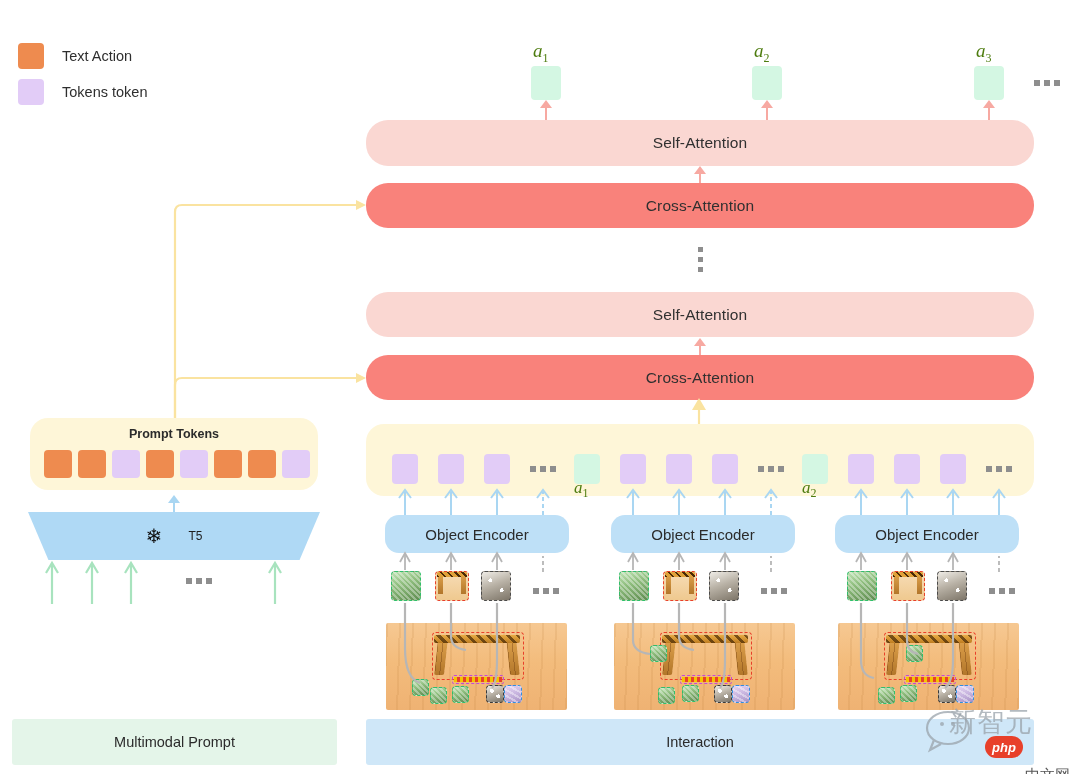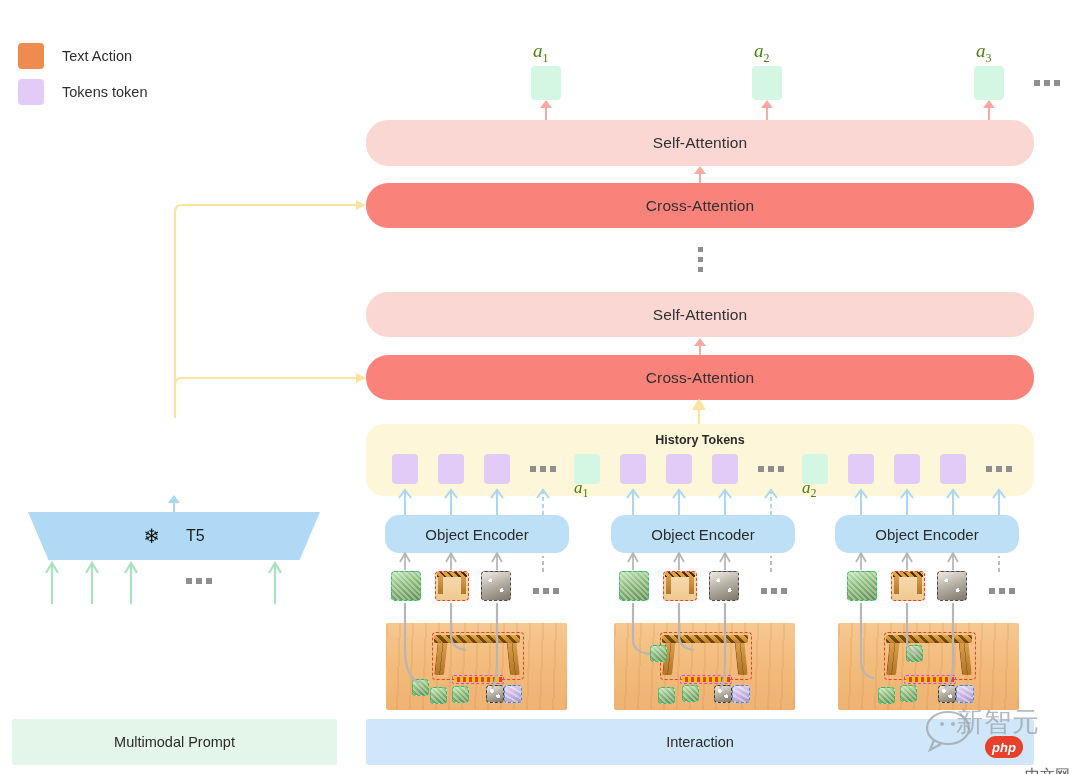--- a/index.html
+++ b/index.html
@@ -59,21 +59,21 @@
   
   #t5wrap { left:28px; top:512px; width:292px; height:48px; }
   #t5shape {
     position:absolute; inset:0;
     background:#AFD9F5;
     clip-path: polygon(0% 0%, 100% 0%, 93% 100%, 7% 100%);
     display:flex; align-items:center; justify-content:center;
   }
   #t5inner { display:flex; align-items:center; gap:26px; }
   .snow { font-size:20px; color:#111; line-height:1; }
-  #t5label { font-size:16px; color:#1d1d1d; }
+  #t5label { font-size:12px; color:#1d1d1d; }
 
   
   #promptcard {
     left:12px; top:604px; width:325px; height:92px;
     background:#ffffff;
     border:2px solid #A8E3BE;
     border-radius:16px;
   }
   .chip {
     position:absolute;
@@ -254,26 +254,36 @@
 
     <path d="M175,418 L175,212 Q175,205 182,205 L358,205" fill="none" stroke="#FAE3A0" stroke-width="2.2"></path>
     <path d="M175,418 L175,385 Q175,378 182,378 L358,378" fill="none" stroke="#FAE3A0" stroke-width="2.2"></path>
     <polygon points="366,205 356,200 356,210" fill="#FAE3A0"></polygon>
     <polygon points="366,378 356,373 356,383" fill="#FAE3A0"></polygon>
 
     <path d="M699,424 L699,406" fill="none" stroke="#FAE3A0" stroke-width="2.2"></path>
     <polygon points="699,398 692,410 706,410" fill="#FAE3A0"></polygon>
   </svg>
 
+  <div class="band" style="left:30px; top:418px; width:288px; height:72px;">
+    <div class="band-title">Prompt Tokens</div>
+    <div class="tok" style="left:14px; top:32px; width:28px; height:28px; background:#EE8B4F;"></div>
+    <div class="tok" style="left:48px; top:32px; width:28px; height:28px; background:#EE8B4F;"></div>
+    <div class="tok" style="left:82px; top:32px; width:28px; height:28px; background:#E2CCF7;"></div>
+    <div class="tok" style="left:116px; top:32px; width:28px; height:28px; background:#EE8B4F;"></div>
+    <div class="tok" style="left:150px; top:32px; width:28px; height:28px; background:#E2CCF7;"></div>
+    <div class="tok" style="left:184px; top:32px; width:28px; height:28px; background:#EE8B4F;"></div>
+    <div class="tok" style="left:218px; top:32px; width:28px; height:28px; background:#EE8B4F;"></div>
+    <div class="tok" style="left:252px; top:32px; width:28px; height:28px; background:#E2CCF7;"></div>
+  </div>
 
   <div class="vline" style="left:173px; top:500px; height:12px; background:#A9D6F2;"></div>
   <div class="arrowhead" style="left:168px; top:495px; border-left:6px solid transparent; border-right:6px solid transparent; border-bottom:8px solid #A9D6F2;"></div>
 
   <div class="band" style="left:366px; top:424px; width:668px; height:72px;">
-    <div class="band-title">History Tokens</div>
 
     <div class="tok" style="left:26px; top:30px; width:26px; height:30px; background:#E2CCF7;"></div>
     <div class="tok" style="left:72px; top:30px; width:26px; height:30px; background:#E2CCF7;"></div>
     <div class="tok" style="left:118px; top:30px; width:26px; height:30px; background:#E2CCF7;"></div>
     <div class="dots" style="left:164px; top:42px;">
         <i></i>
         <i></i>
         <i></i>
       </div>
     <div class="tok" style="left:208px; top:30px; width:26px; height:30px; background:#D4F7E3;"></div>
@@ -521,18 +531,18 @@
 
   <div class="abs" id="watermark">
     <svg viewBox="0 0 150 66" style="position:absolute; left:0; top:0; width:150px; height:66px;">
       <g fill="none" stroke="#9aa3ab" stroke-width="2.2" opacity=".75">
         <ellipse cx="24" cy="28" rx="21" ry="16"></ellipse>
         <path d="M10,40 L6,50 L17,44"></path>
       </g>
       <circle cx="18" cy="24" r="2" fill="#9aa3ab" opacity=".75"></circle>
       <circle cx="29" cy="24" r="2" fill="#9aa3ab" opacity=".75"></circle>
     </svg>
-    <div style="position:absolute; left:32px; top:4px; font-size:27px; color:#9aa3ab; opacity:.75; font-family:'DejaVu Sans',sans-serif; letter-spacing:1px;">新智元</div>
+    <div style="position:absolute; left:25px; top:4px; font-size:27px; color:#9aa3ab; opacity:.75; font-family:'DejaVu Sans',sans-serif; letter-spacing:1px;">新智元</div>
     <div style="position:absolute; left:61px; top:36px; width:38px; height:22px; border-radius:11px; background:#E8402A; display:flex; align-items:center; justify-content:center; color:#fff; font-size:13px; font-style:italic; font-weight:bold;">php</div>
     <div style="position:absolute; left:101px; top:38px; font-size:15px; color:#555; font-family:'DejaVu Sans',sans-serif;margin-top:28px;">中文网</div>
   </div>
 
 </div>
 
 </body></html>

